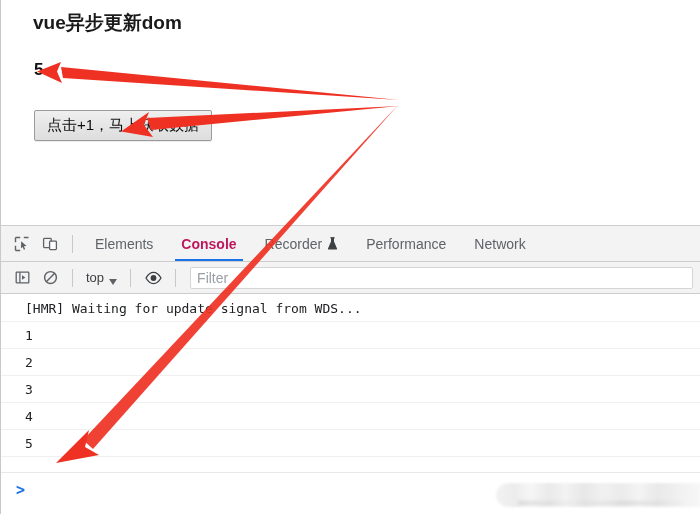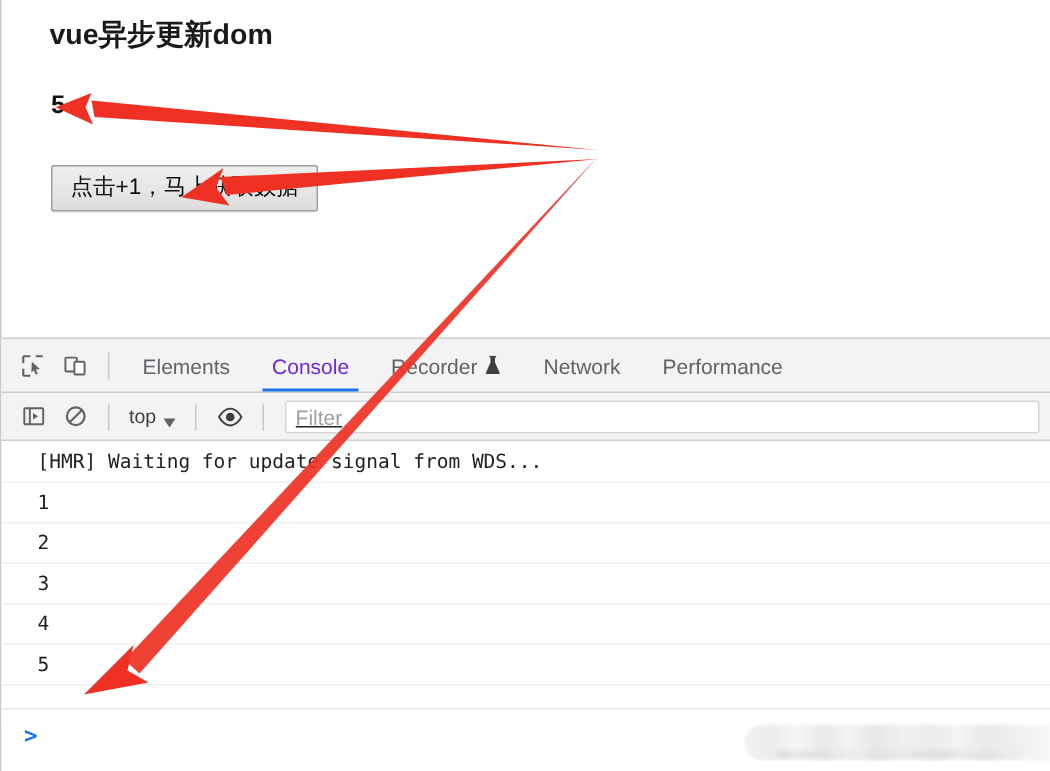--- a/index.html
+++ b/index.html
@@ -111,21 +111,21 @@
     align-items: center;
     gap: 5px;
     padding: 0 14px;
     font-size: 14px;
     color: #5f6368;
     cursor: pointer;
     white-space: nowrap;
     flex: 0 0 auto;
     box-sizing: border-box;
   }
-  .dt-tab.active { color: #6d28d9; }
+  .dt-tab.active { color: #be185d; font-weight: bold; }
   .dt-tab.active::after {
     content: "";
     position: absolute;
     left: 8px;
     right: 8px;
     bottom: 0;
     height: 3px;
     background: #1a73e8;
   }
 
@@ -163,21 +163,20 @@
     border: 1px solid #d5d5d5;
     background: #ffffff;
     border-radius: 2px;
     font-family: "Liberation Sans", sans-serif;
     font-size: 14px;
     color: #202124;
     padding: 0 6px;
     box-sizing: border-box;
     outline: none;
     min-width: 40px;
-    text-decoration: underline;
   }
   #filter-input::placeholder { color: #9aa0a6; opacity: 1; }
 
   
   #console-log {
     position: absolute;
     left: 0;
     top: 69px;
     width: 700px;
     height: 190px;
@@ -297,25 +296,25 @@
         <span style="display:inline-flex;">
           <svg width="11" height="13" viewBox="0 0 11 13">
             <path d="M4.0 0.8 H7.0 V4.6 L10.0 11.4 A0.7 0.7 0 0 1 9.35 12.4 H1.65 A0.7 0.7 0 0 1 1.0 11.4 L4.0 4.6 Z" fill="#3c4043"></path>
             <rect x="3.3" y="0.2" width="4.4" height="1.1" fill="#3c4043"></rect>
           </svg>
         </span>
       </div>
 
 
       <div class="dt-tab">
+        <span>Performance</span>
+      </div>
+
+      <div class="dt-tab">
         <span>Network</span>
-      </div>
-
-      <div class="dt-tab">
-        <span>Performance</span>
       </div>
     </div>
 
     <div class="dt-consolebar">
 
       <div class="dt-icon-btn" style="margin-left:7px;">
         <svg width="15" height="15" viewBox="0 0 15 15">
           <rect x="1.2" y="2.2" width="12.6" height="10.6" rx="0.6" fill="none" stroke="#5f6368" stroke-width="1.3"></rect>
           <line x1="4.9" y1="2.2" x2="4.9" y2="12.8" stroke="#5f6368" stroke-width="1.3"></line>
           <path d="M7.0 5.3 L10.4 7.5 L7.0 9.7 Z" fill="#5f6368"></path>

